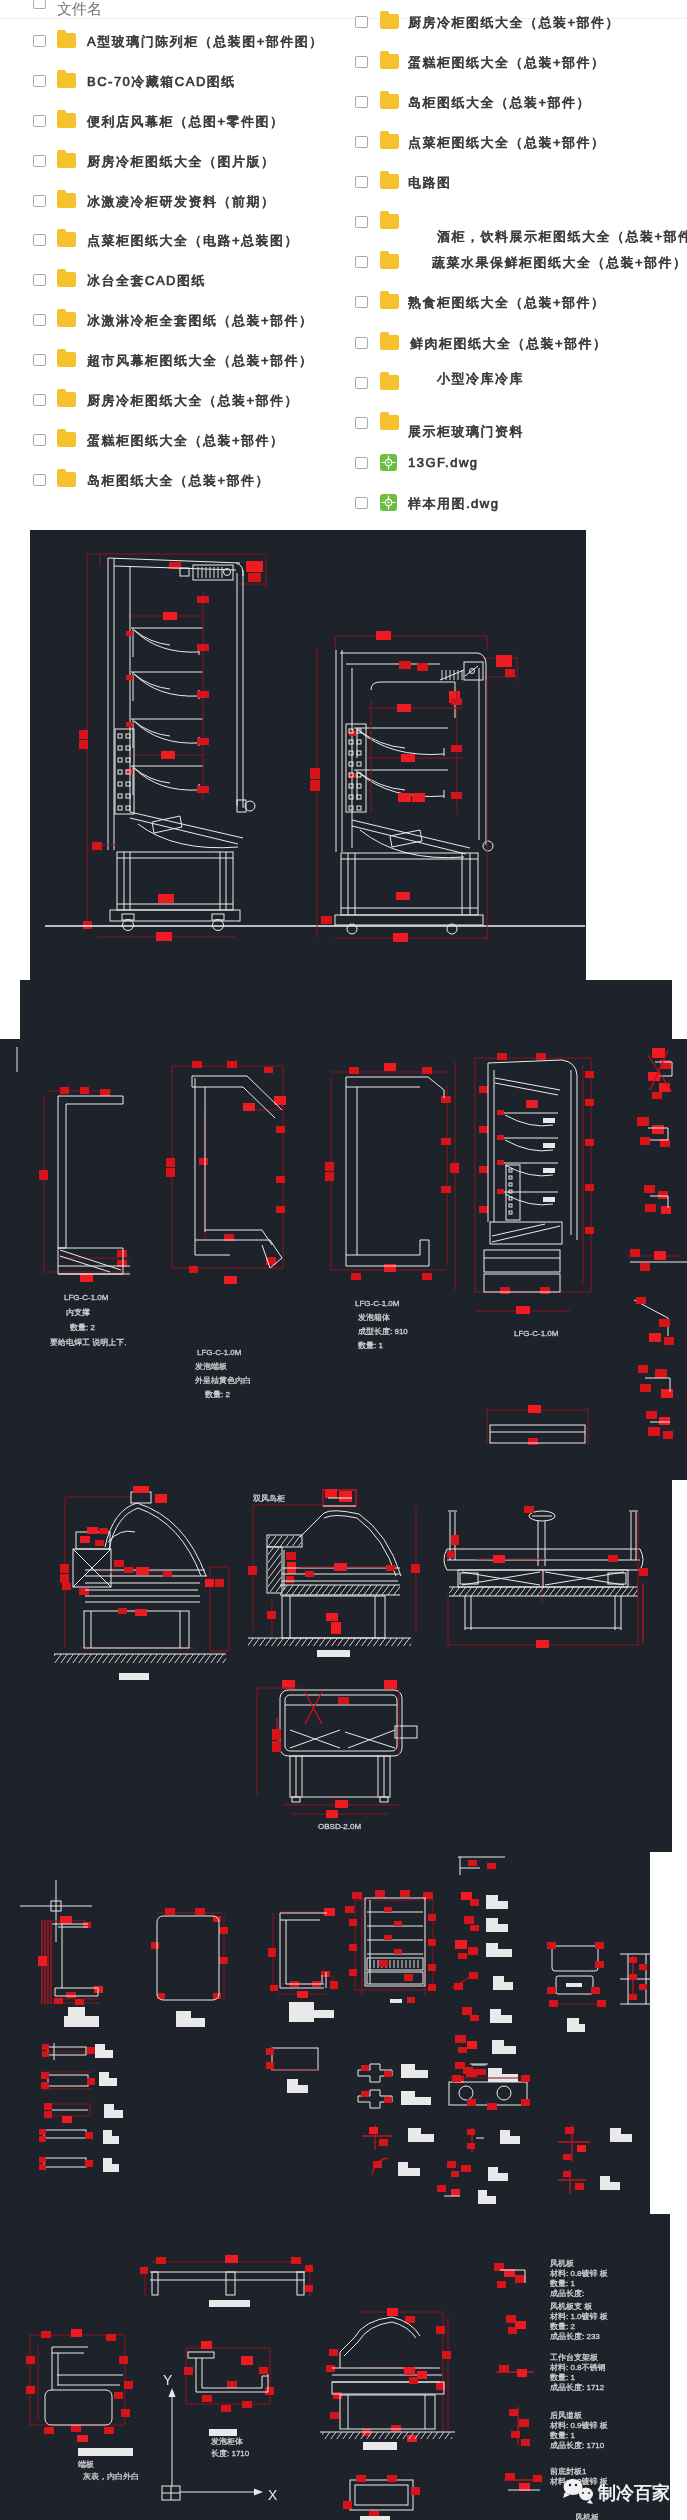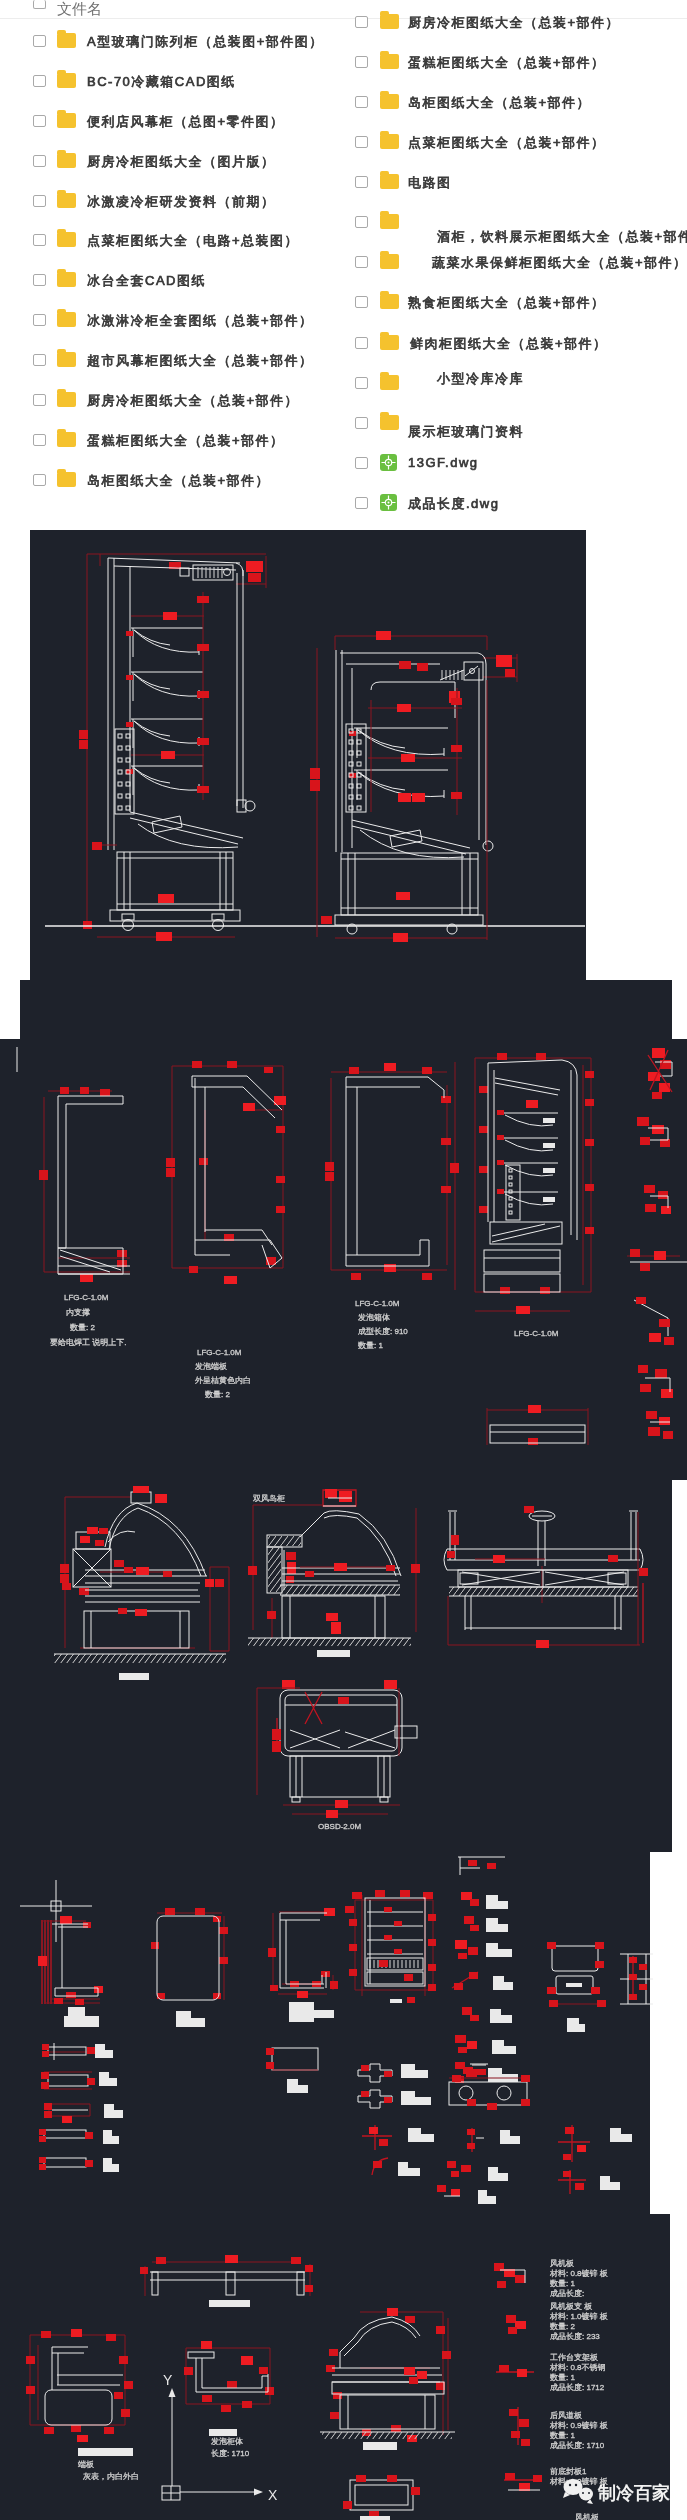--- a/index.html
+++ b/index.html
@@ -120,21 +120,21 @@
       <path d="M8.5,1.5 V5 M8.5,12 V15.5 M1.5,8.5 H5 M12,8.5 H15.5" stroke="#fff" stroke-width="1.2"></path>
     </svg></div>
 <div class="fn" style="left:408px;top:455px;">13GF.dwg</div>
 
 <div class="cb" style="left:355px;top:497px;"></div>
 <div class="dwg" style="left:380px;top:494px;"><svg width="17" height="17" viewBox="0 0 17 17">
       <circle cx="8.5" cy="8.5" r="3.2" fill="none" stroke="#fff" stroke-width="1.2"></circle>
       <circle cx="8.5" cy="8.5" r="1" fill="#fff"></circle>
       <path d="M8.5,1.5 V5 M8.5,12 V15.5 M1.5,8.5 H5 M12,8.5 H15.5" stroke="#fff" stroke-width="1.2"></path>
     </svg></div>
-<div class="fn" style="left:408px;top:495px;">成品长度.dwg</div>
+<div class="fn" style="left:408px;top:495px;">样本用图.dwg</div>
 
 <svg id="cad" width="687" height="1990" viewBox="0 530 687 1990">
 <defs>
 <pattern id="hat" width="6" height="8" patternUnits="userSpaceOnUse">
         <path d="M0,8 L6,0" stroke="#cfcfcf" stroke-width="1" fill="none"></path>
       </pattern>
 <pattern id="vh" width="4" height="8" patternUnits="userSpaceOnUse">
         <path d="M2,0 V8" stroke="#d8d8d8" stroke-width="1" fill="none"></path>
       </pattern>
 </defs>

